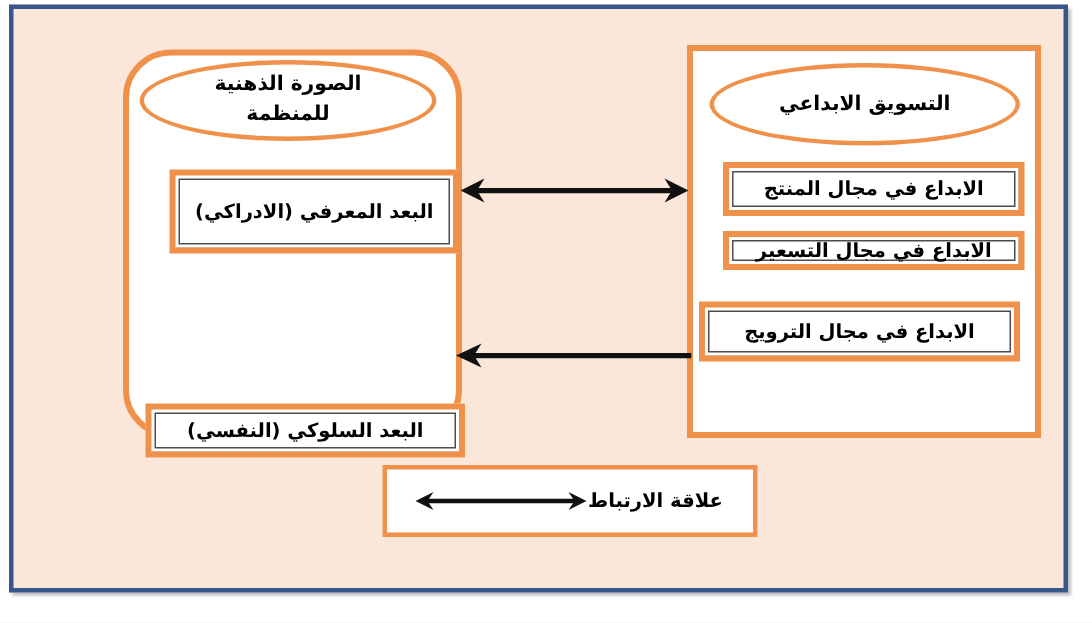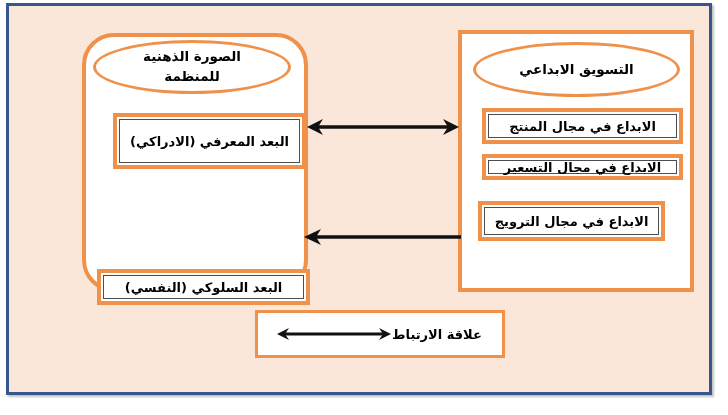--- a/index.html
+++ b/index.html
@@ -53,21 +53,21 @@
     direction: rtl; text-align: center;
     font-weight: bold; font-size: 13px; color: #000;
     white-space: nowrap;
   }
   .l-r1 { left: 27px; top: 76px;  width: 193px; height: 56px; }
   .l-r2 { left: 11px; top: 131px; width: 193px; height: 40px; }
   .l-r3 { left: 11px; top: 188px; width: 213px; height: 36px; margin-top: 44px; }
 
   .r-r1 { left: 20px; top: 74px;  width: 201px; height: 36px; text-align: center; }
   .r-r2 { left: 20px; top: 120px; width: 201px; height: 26px; }
-  .r-r3 { left: 16px; top: 167px; width: 187px; height: 40px; }
+  .r-r3 { left: 4px; top: 167px; width: 214px; height: 40px; }
   .r-r4 { left: 20px; top: 213px; width: 201px; height: 31px; }
 
   .connector { position: absolute; }
   .arrow-correlation { left: 297px; top: 110px; }
   .arrow-influence   { left: 294px; top: 221px; }
 
   .legend-box {
     position: absolute; left: 246px; top: 304px;
     width: 250px; height: 48px;
     background: #ffffff;

